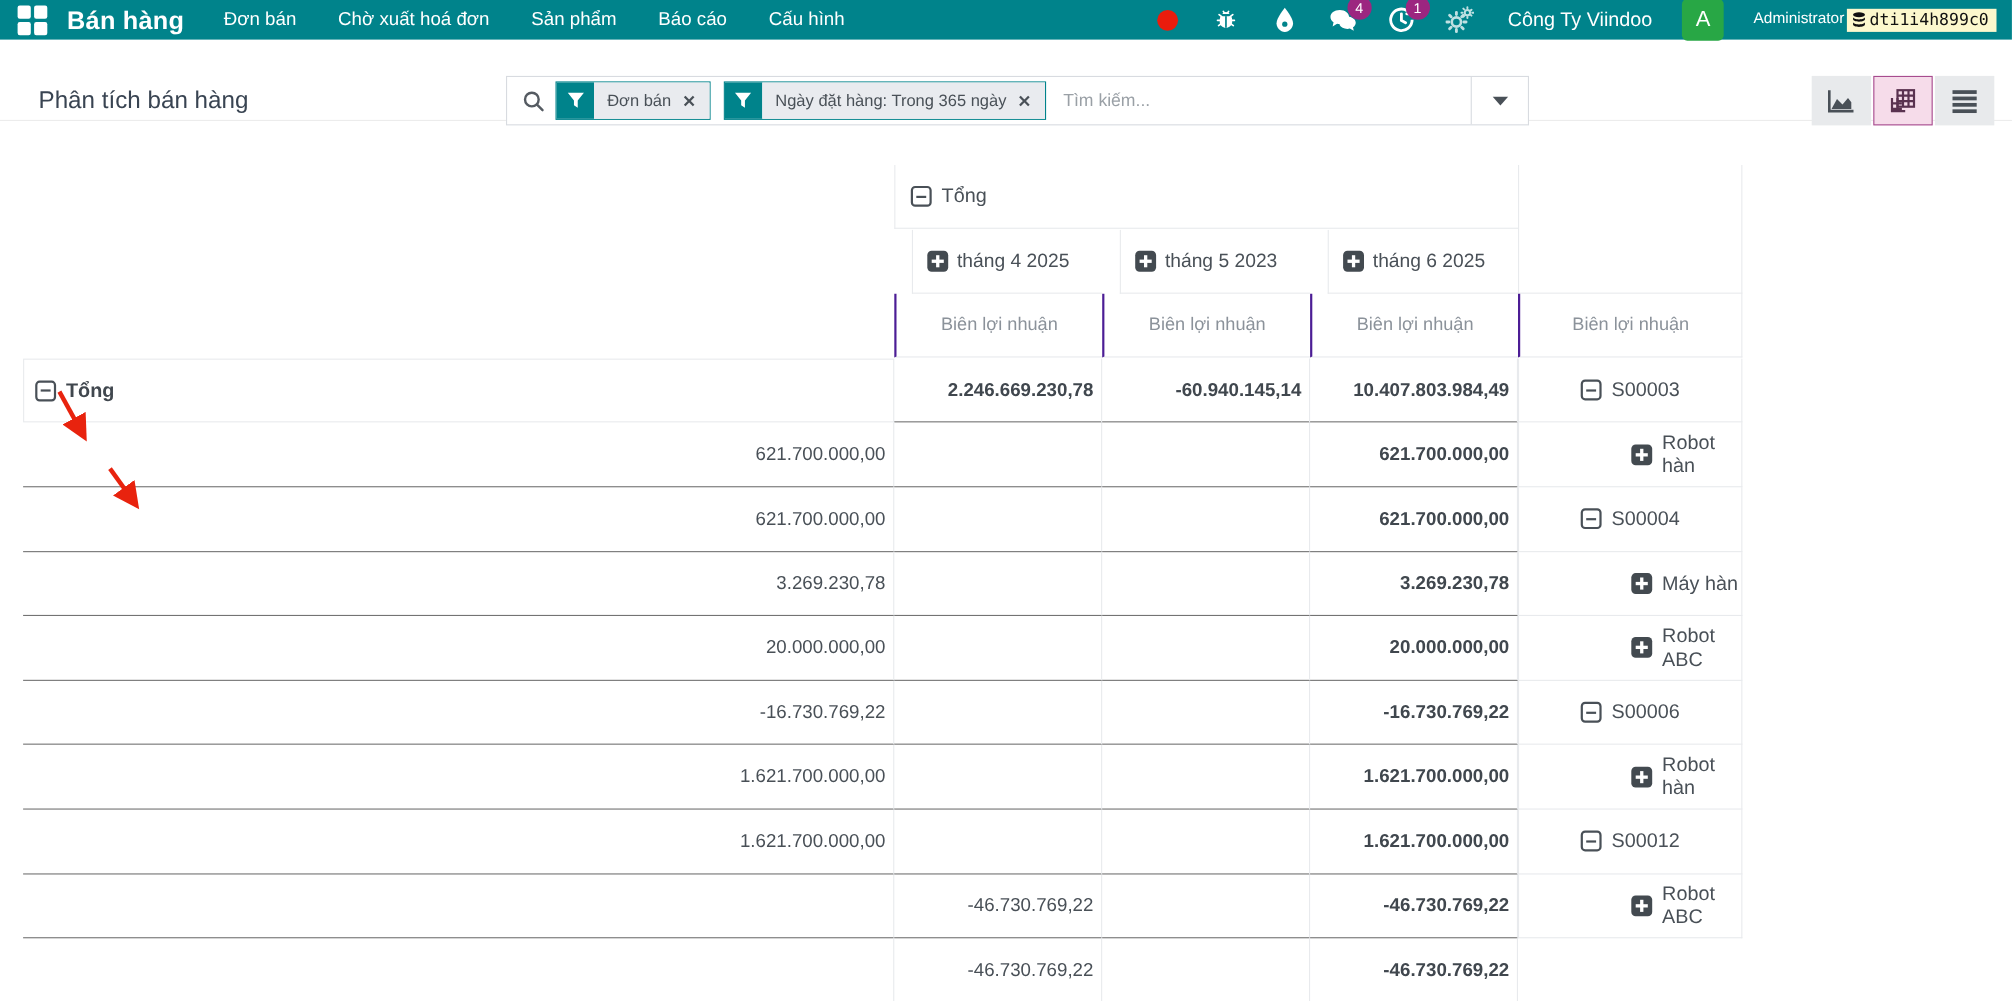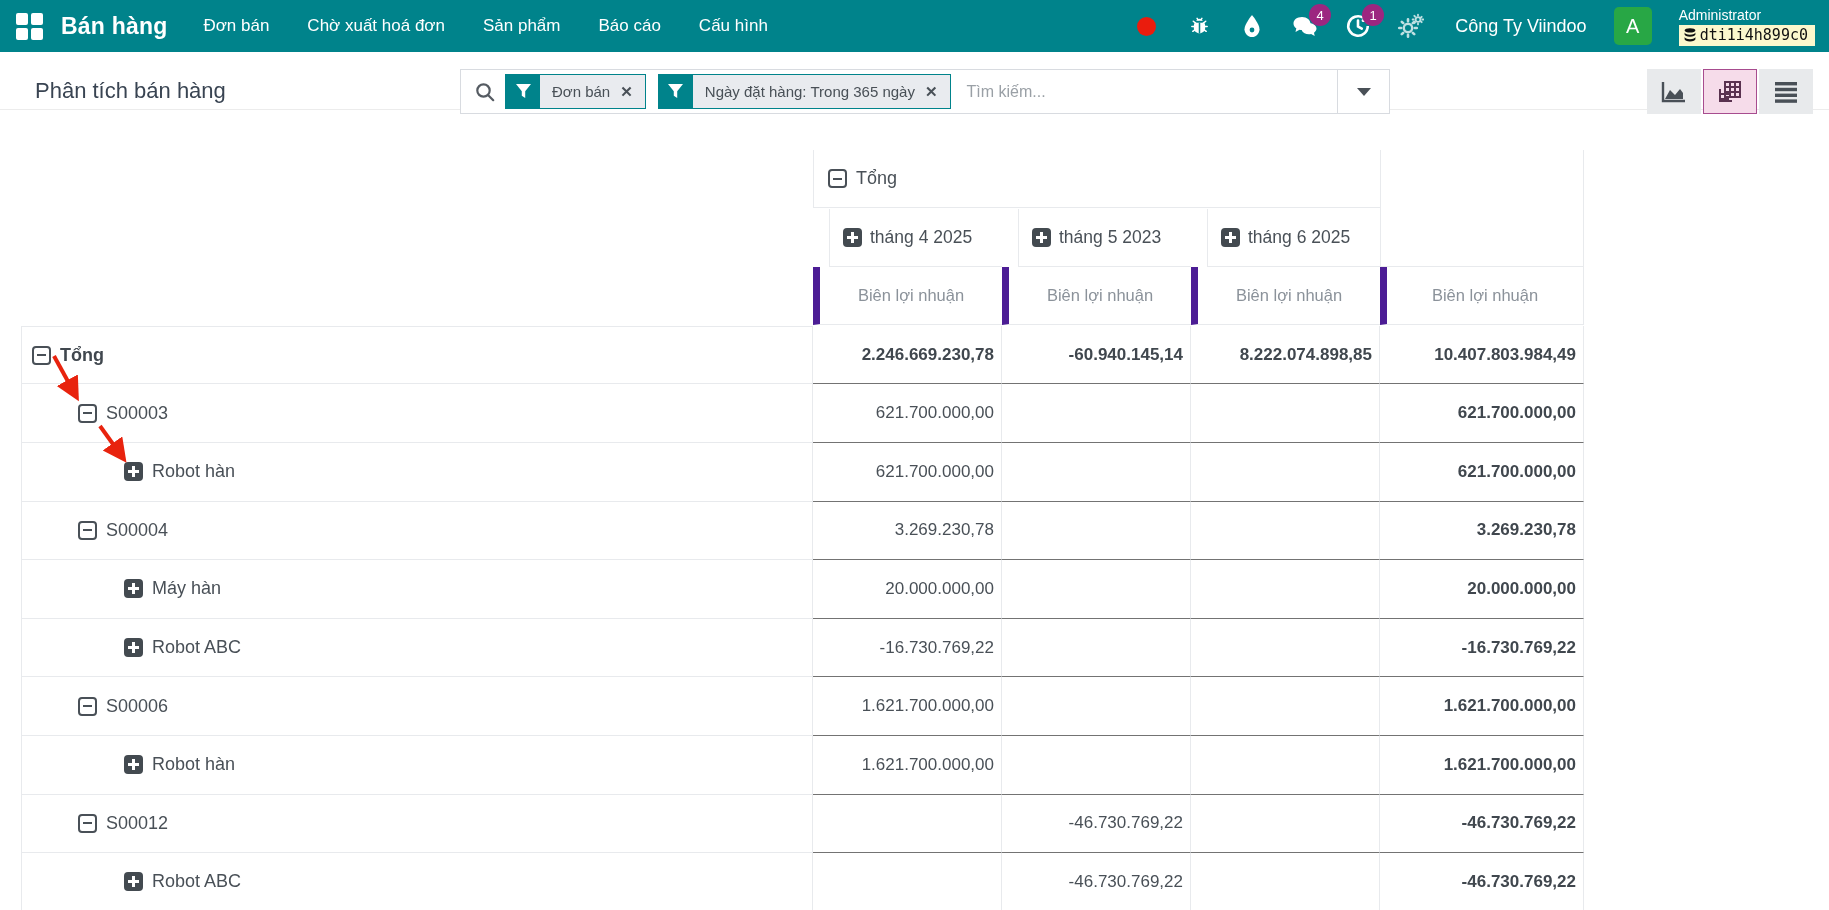--- a/index.html
+++ b/index.html
@@ -1,38 +1,38 @@
 <!DOCTYPE html>
 <html><head>
 <meta charset="utf-8">
 <style>
   * { margin:0; padding:0; box-sizing:border-box; }
   html,body { width:1829px; height:910px; overflow:hidden; background:#fff;
     font-family:"Liberation Sans", sans-serif; }
 
   
-  .navbar { position:absolute; left:0; top:0; width:1829px; height:52px;
+  .navbar { position:absolute; left:0; top:0; width:1829px; height:36px;
     background:#00838b; display:flex; align-items:center; padding:0 14px 0 16px; color:#fff; }
   .apps-grid { width:27px; height:27px; display:grid; grid-template-columns:12px 12px;
     grid-template-rows:12px 12px; gap:3px; cursor:pointer; }
   .apps-grid span { background:#fff; border-radius:2px; }
   .brand { font-size:23px; font-weight:700; margin:0 14px 0 18px; letter-spacing:.2px; }
   .nav-menu { display:flex; align-items:center; gap:38px; margin-left:22px; }
   .nav-item { font-size:17px; cursor:pointer; white-space:nowrap; }
   .nav-right { margin-left:auto; display:flex; align-items:center; gap:27px; }
   .nav-ico { position:relative; display:flex; align-items:center; justify-content:center;
     width:26px; height:26px; cursor:pointer; }
   .rec-dot { width:19px; height:19px; border-radius:50%; background:#ea1c0d; }
   .badge { position:absolute; top:-9px; right:-13px; min-width:22px; height:22px;
     border-radius:11px; background:#9c2680; color:#fff; font-size:13px; display:flex;
     align-items:center; justify-content:center; padding:0 5px; }
   .company-name { font-size:18px; margin-left:4px; cursor:pointer; }
   .avatar { width:38px; height:38px; border-radius:5px; background:#28a745; color:#fff;
     display:flex; align-items:center; justify-content:center; font-size:20px; cursor:pointer; }
-  .user-block { display:flex; flex-direction:column; align-items:flex-start; gap:2px; }
+  .user-block { display:flex; align-items:flex-start; gap:2px; }
   .user-name { font-size:14px; color:#fff; }
   .db-badge { background:#fcf8cd; color:#111; font-family:"DejaVu Sans Mono", monospace;
     font-size:15px; padding:1px 7px 2px 5px; display:flex; align-items:center; gap:4px; }
 
   
   .control-panel { position:absolute; left:0; top:54px; width:1829px; height:56px;
     background:#fff; border-bottom:1px solid #ececec; }
   .page-title { position:absolute; left:35px; top:24px; font-size:22px; color:#394452; }
   .search-box { position:absolute; left:460px; top:15px; width:930px; height:45px;
     border:1px solid #d8dbe0; background:#fff; display:flex; align-items:center; }
@@ -57,21 +57,21 @@
   .pivot { position:absolute; left:21px; top:150px; width:1563px; display:grid;
     grid-template-columns:792px 189px 189px 189px 204px; grid-auto-rows:58.6px; }
   .cell { display:flex; align-items:center; font-size:17px; color:#495057; }
   .hrow { height:58px; }
   .h-group { grid-column:2 / span 3; border-left:1px solid #e8eaed; border-bottom:1px solid #e8eaed;
     padding-left:14px; gap:9px; font-size:18px; cursor:pointer; }
   .h-total-tall { grid-column:5; grid-row:1 / span 2; border-left:1px solid #e8eaed;
     border-right:1px solid #e8eaed; border-bottom:1px solid #e8eaed; }
   .h-month { border-left:1px solid #e8eaed; border-bottom:1px solid #e8eaed; padding-left:13px;
     gap:8px; font-size:17.5px; cursor:pointer;margin-left:16px; }
-  .h-measure { border-left:7px solid #4c1d95; border-bottom:1px solid #e8eaed; justify-content:center;
+  .h-measure { border-left:2px solid #4c1d95; border-bottom:1px solid #e8eaed; justify-content:center;
     color:#8b929a; font-size:16.5px; cursor:pointer; }
   .h-measure.last { border-right:1px solid #e8eaed; }
   .r-label { border-left:1px solid #e8eaed; border-right:1px solid #e8eaed;
     border-bottom:1px solid #e8eaed; gap:9px; font-size:18px; cursor:pointer; }
   .r-label.top-edge { border-top:1px solid #e8eaed; }
   .r-label.d0 { padding-left:10px; }
   .r-label.d1 { padding-left:56px; }
   .r-label.d2 { padding-left:102px; }
   .r-val { border-right:1px solid #e8eaed; border-bottom:1px solid #737373;
     justify-content:flex-end; padding-right:7px; cursor:pointer; }
@@ -267,21 +267,20 @@
     <div class="cell hrow h-measure">Biên lợi nhuận</div>
     <div class="cell hrow h-measure">Biên lợi nhuận</div>
     <div class="cell hrow h-measure">Biên lợi nhuận</div>
     <div class="cell hrow h-measure last">Biên lợi nhuận</div>
     <div class="cell r-label d0 top-edge">
       <span class="tg minus"></span>
       <span class="bold">Tổng</span>
     </div>
     <div class="cell r-val bold">2.246.669.230,78</div>
     <div class="cell r-val bold">-60.940.145,14</div>
-    <div class="cell r-val bold">8.222.074.898,85</div>
     <div class="cell r-val bold">10.407.803.984,49</div>
     <div class="cell r-label d1">
       <span class="tg minus"></span>
       <span>S00003</span>
     </div>
     <div class="cell r-val">621.700.000,00</div>
     <div class="cell r-val"></div>
     <div class="cell r-val"></div>
     <div class="cell r-val bold">621.700.000,00</div>
     <div class="cell r-label d2">

